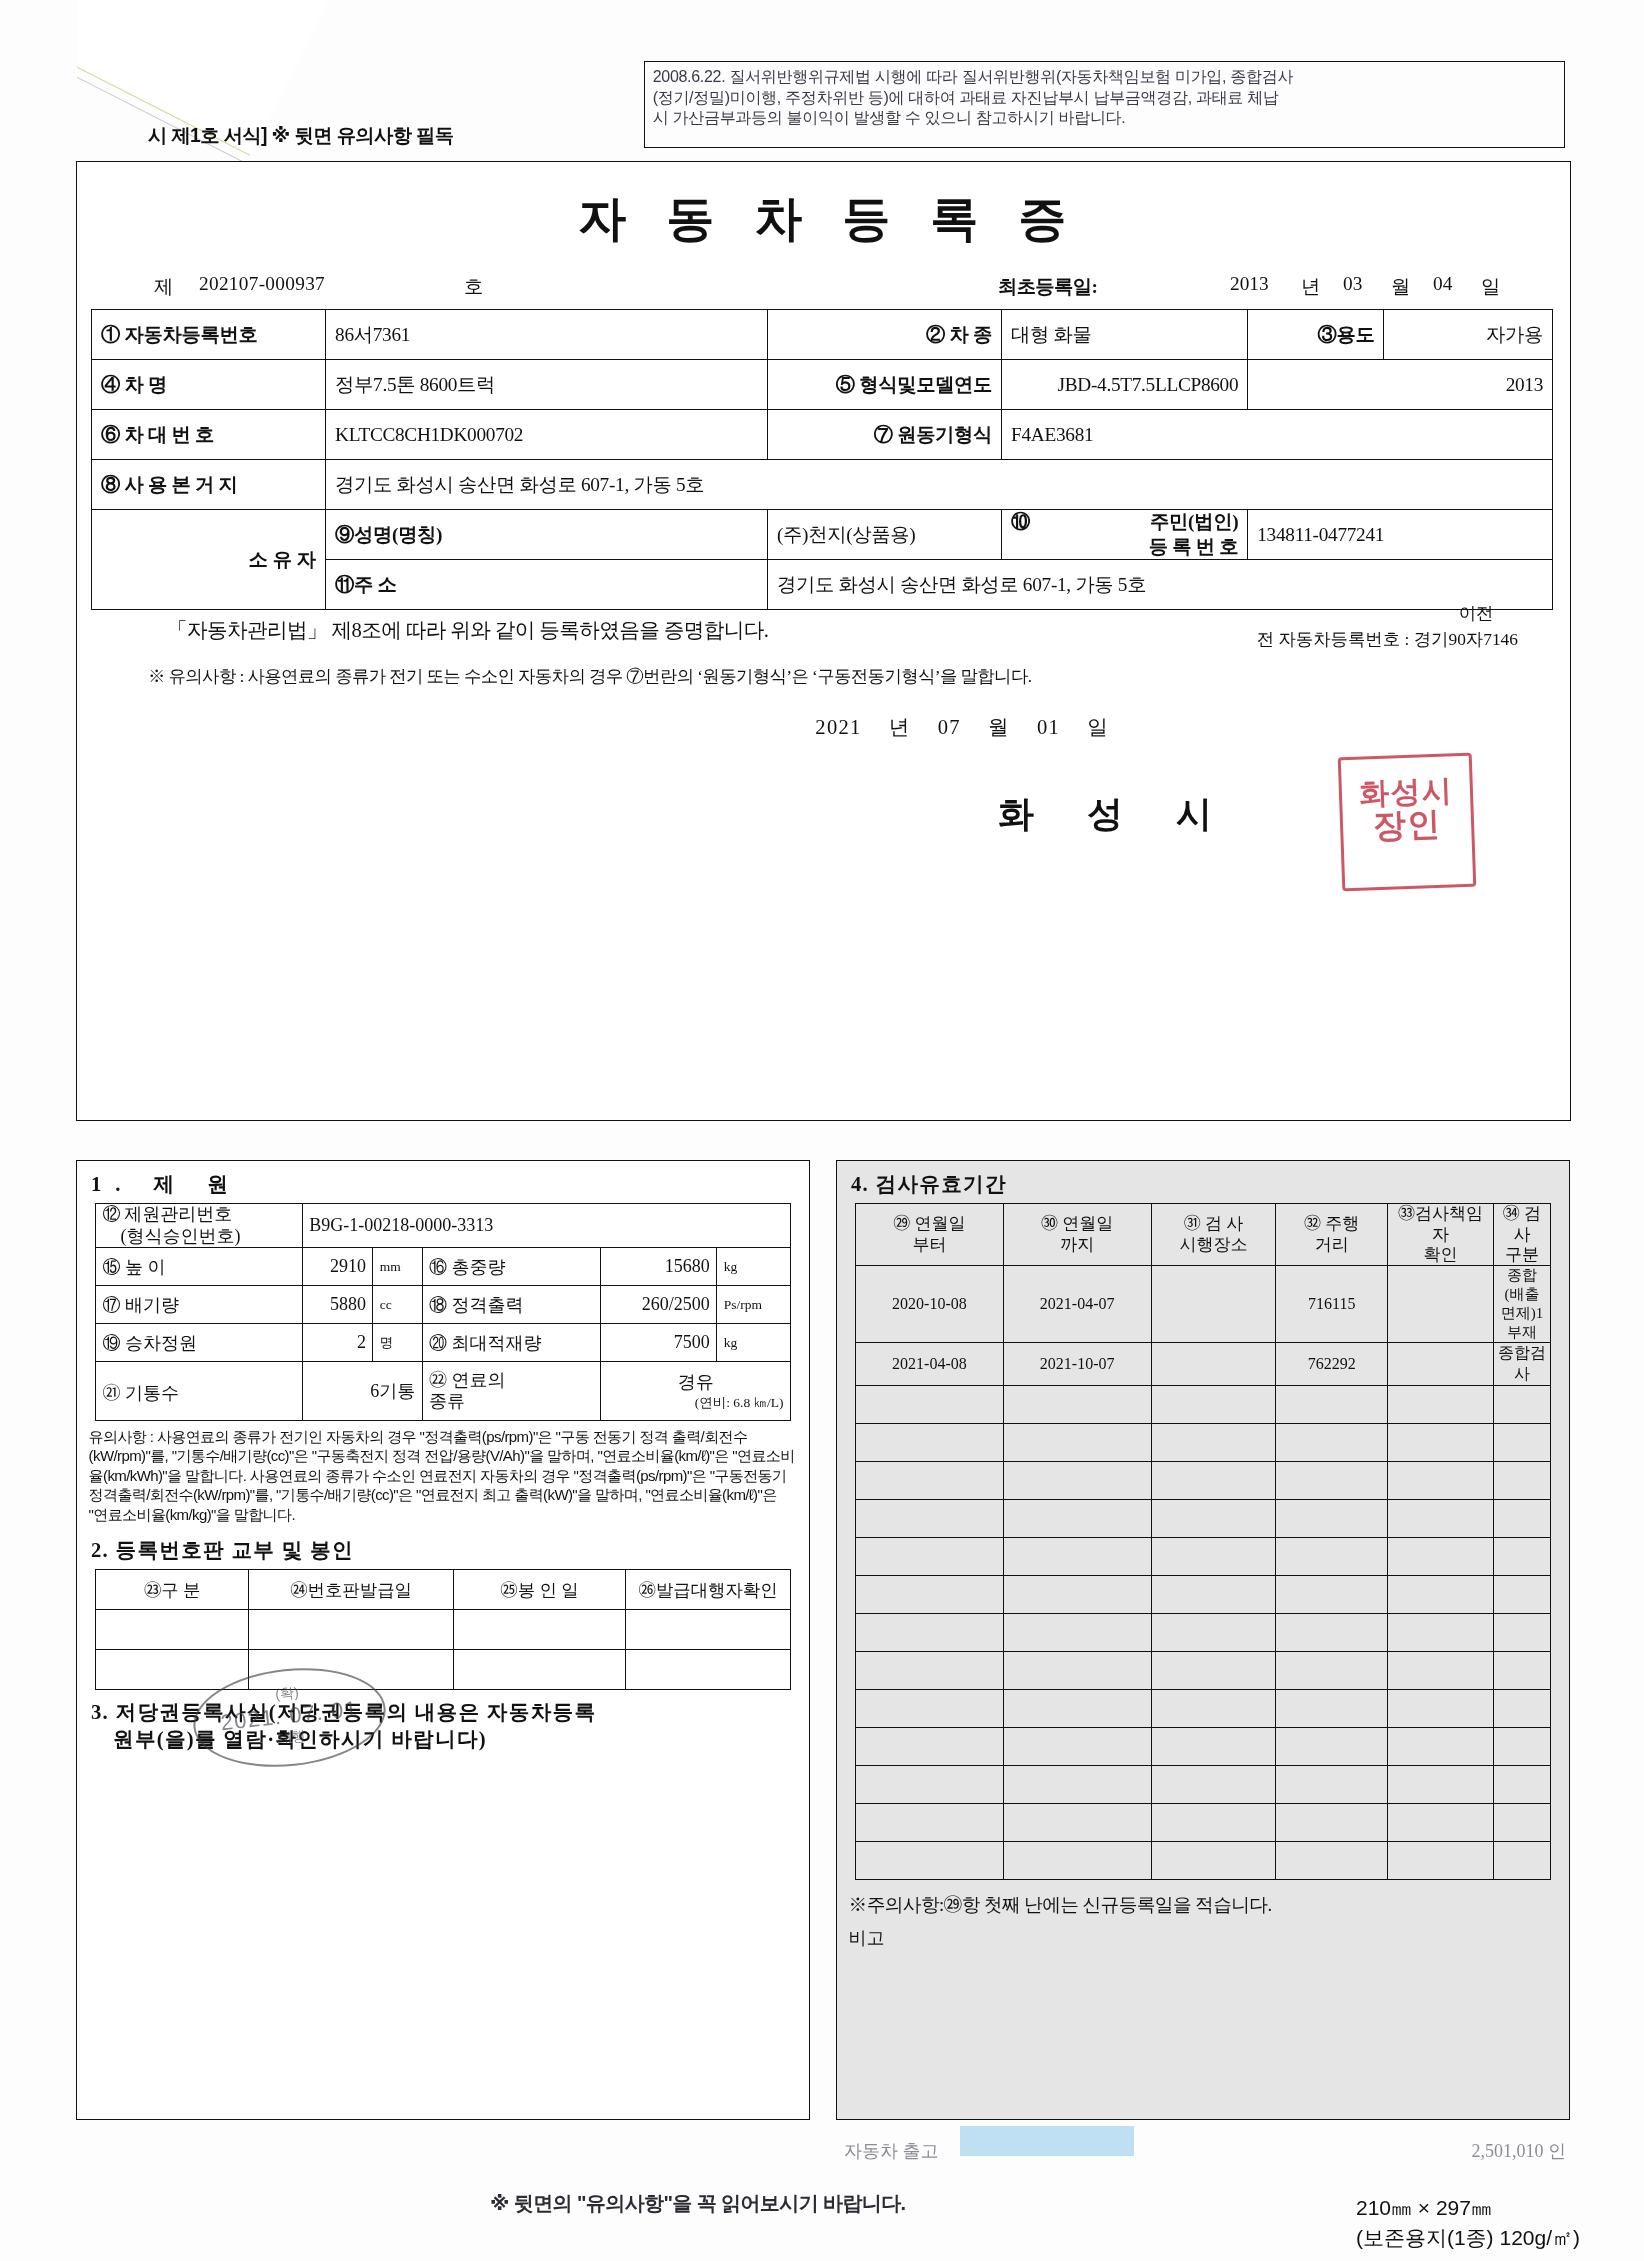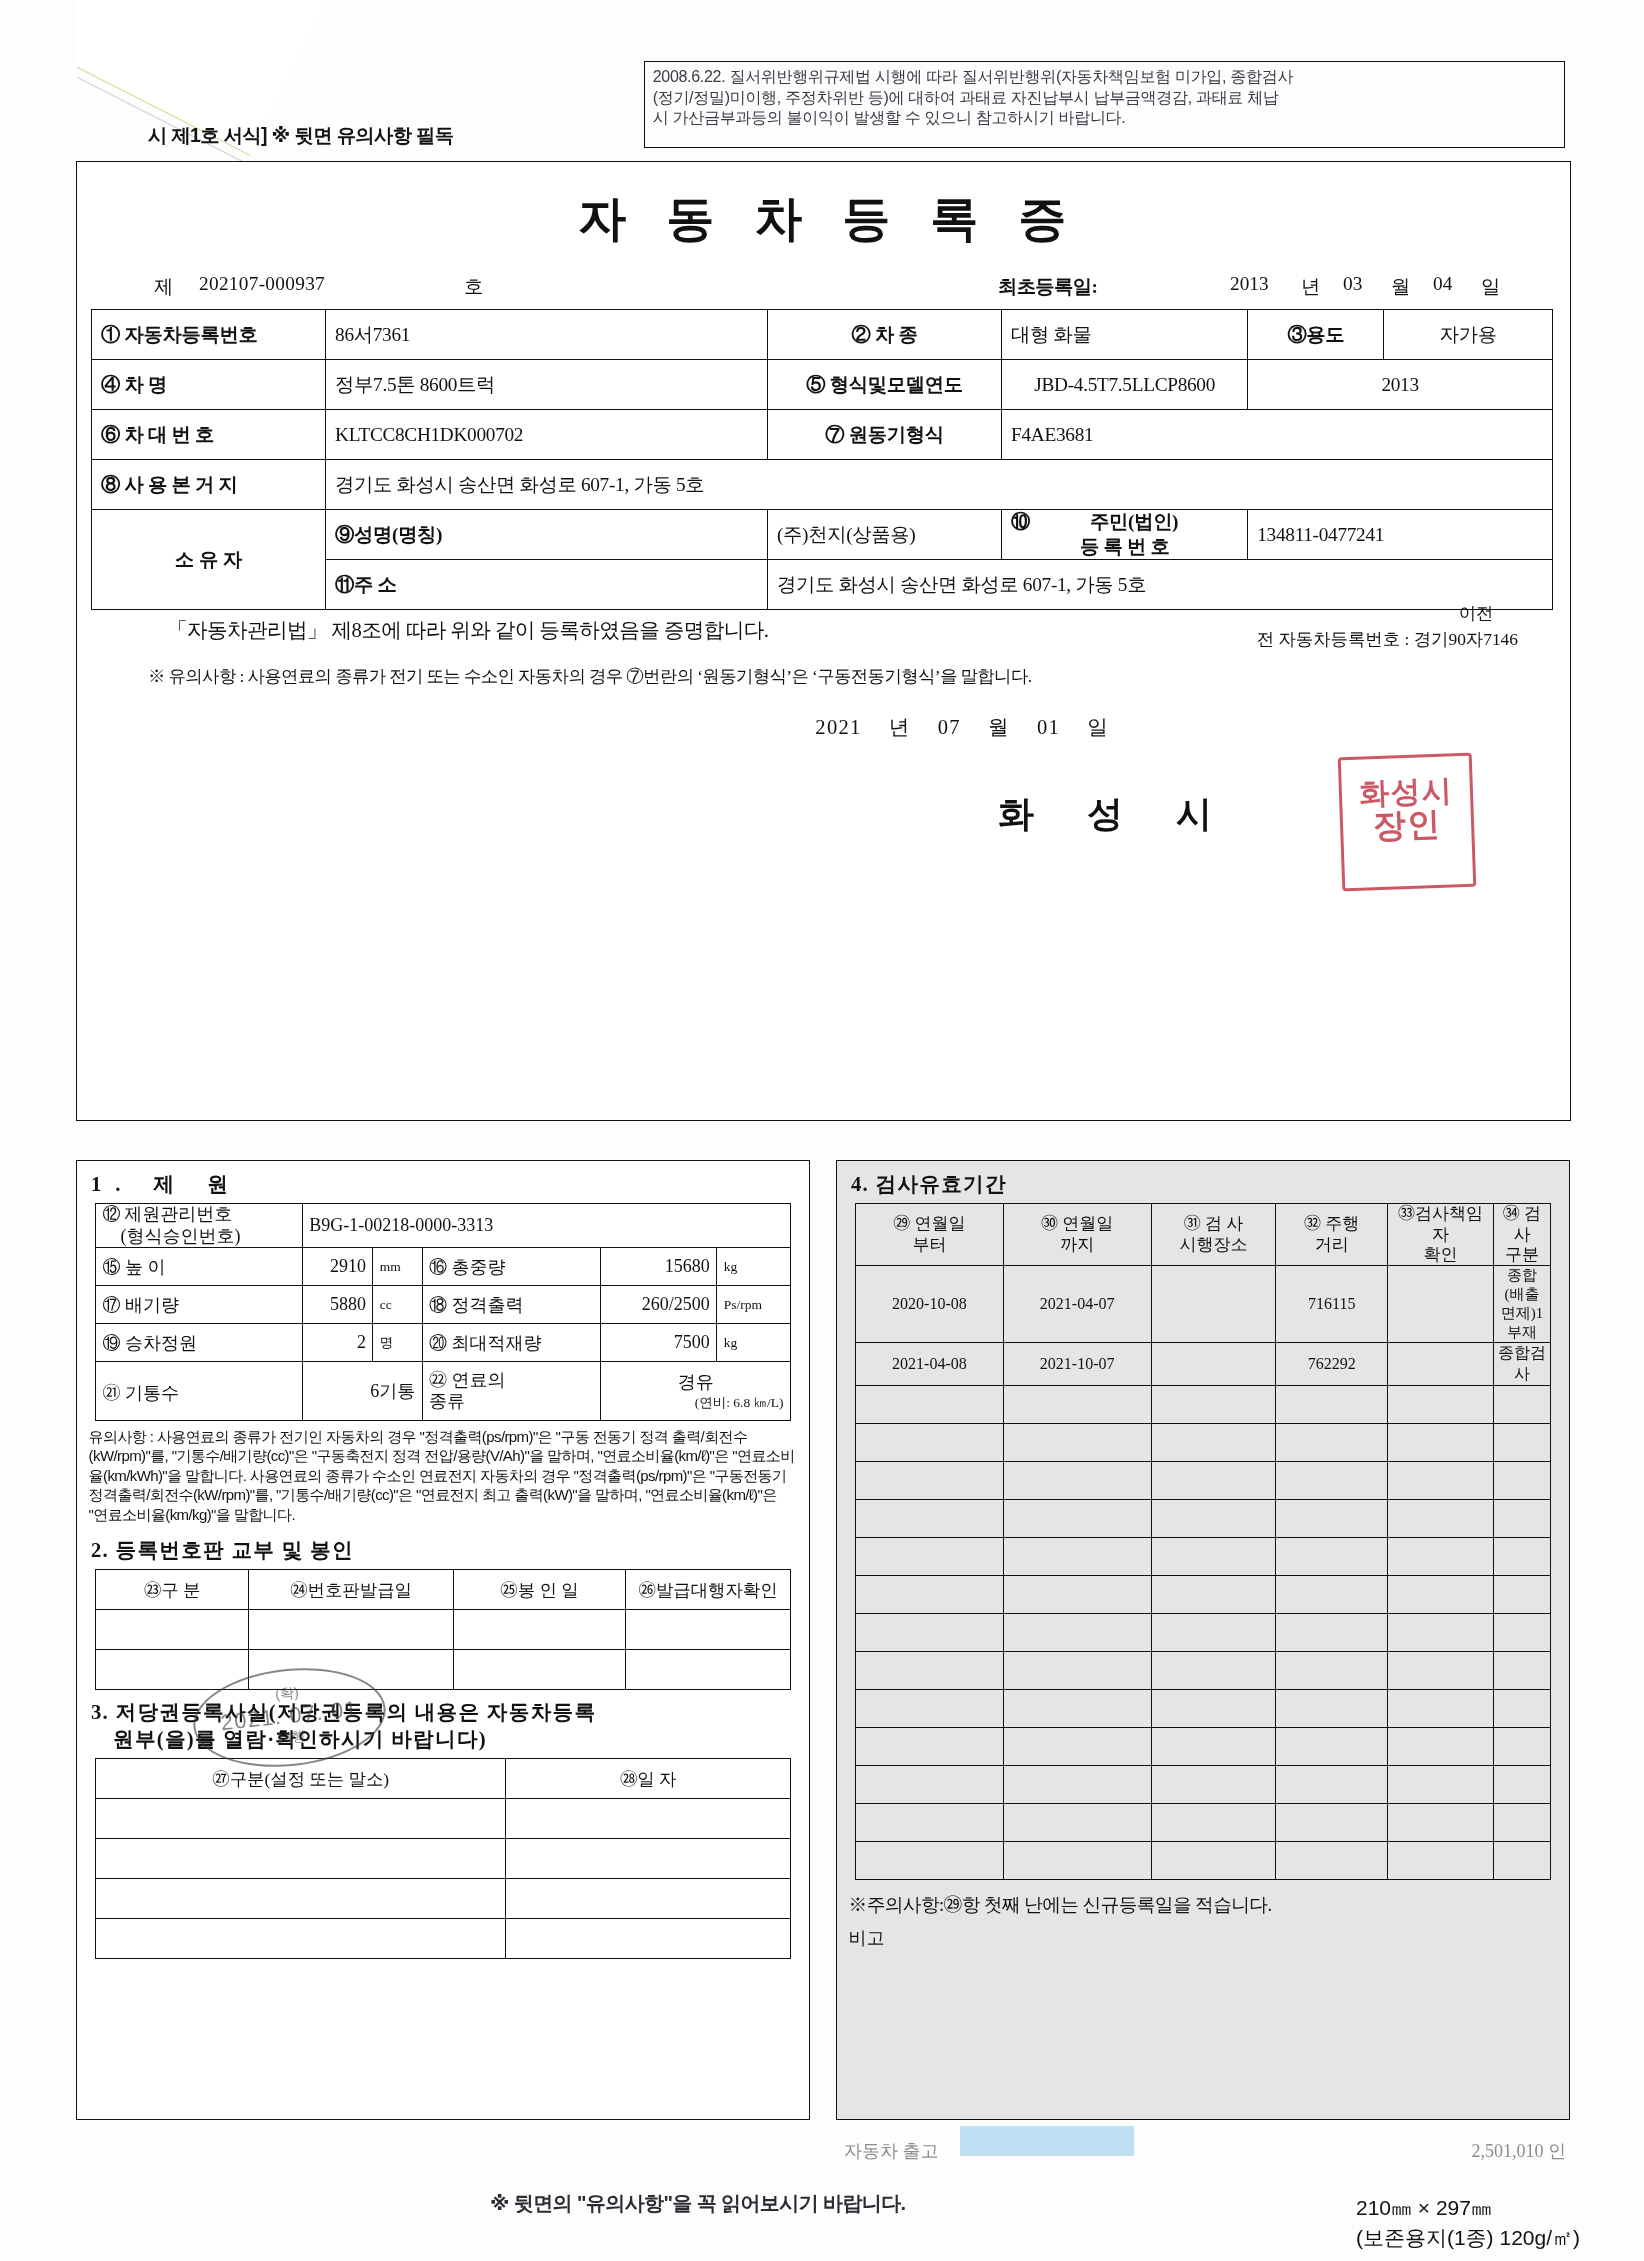--- a/index.html
+++ b/index.html
@@ -62,21 +62,21 @@
   .docno-row .d-d{position:absolute;left:1356px;top:0;}
   .docno-row .d-dl{position:absolute;left:1404px;top:0;}
 
   table.grid{
     position:absolute;left:14px;top:147px;width:1462px;border-collapse:collapse;
     font-size:19.3px;
   }
   table.grid td{border:1.3px solid #111;height:49px;padding:0 9px;vertical-align:middle;}
   .lab{font-weight:bold;letter-spacing:-0.3px;}
   .val{letter-spacing:-0.3px;}
-  .c{text-align:center;}
+  .c{text-align:right;}
 
   .attest{
     position:absolute;left:90px;top:454px;font-size:20.6px;letter-spacing:-0.6px;
   }
   .prev-owner{
     position:absolute;right:52px;top:438px;text-align:right;font-size:17.4px;line-height:1.5;
   }
   .prev-owner .top{margin-right:24.5px;}
   .caution{
     position:absolute;left:71px;top:502px;font-size:17.4px;letter-spacing:-0.6px;
@@ -333,44 +333,20 @@
             <td></td>
             <td></td>
           </tr>
     </tbody>
       </table>
 
     <div class="sec-title" style="line-height:1.3">
       <span>3. 저당권등록사실(저당권등록의 내용은 자동차등록</span><br>
       <span style="margin-left:22px">원부(을)를 열람·확인하시기 바랍니다)</span>
     </div>
-    <table class="plate">
-      <tbody>
-          <tr>
-        <td style="width:399px">㉗구분(설정 또는 말소)</td>
-        <td>㉘일        자</td>
-      </tr>
-      <tr>
-            <td></td>
-            <td></td>
-          </tr>
-      <tr>
-            <td></td>
-            <td></td>
-          </tr>
-      <tr>
-            <td></td>
-            <td></td>
-          </tr>
-      <tr>
-            <td></td>
-            <td></td>
-          </tr>
-    </tbody>
-      </table>
   </div>
 
   <div class="round-stamp">
     <div class="l1">(확)</div>
     <div class="l2">2021. 07. 01</div>
     <div class="l3">대행</div>
   </div>
 
   <div class="panel-right">
     <div class="sec-title">4. 검사유효기간</div>

